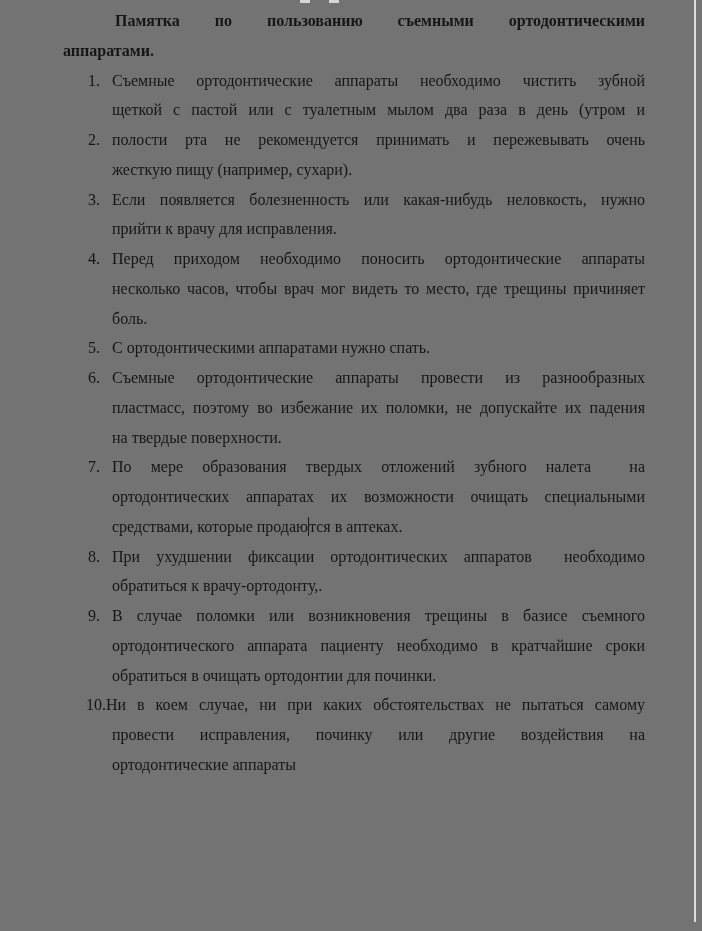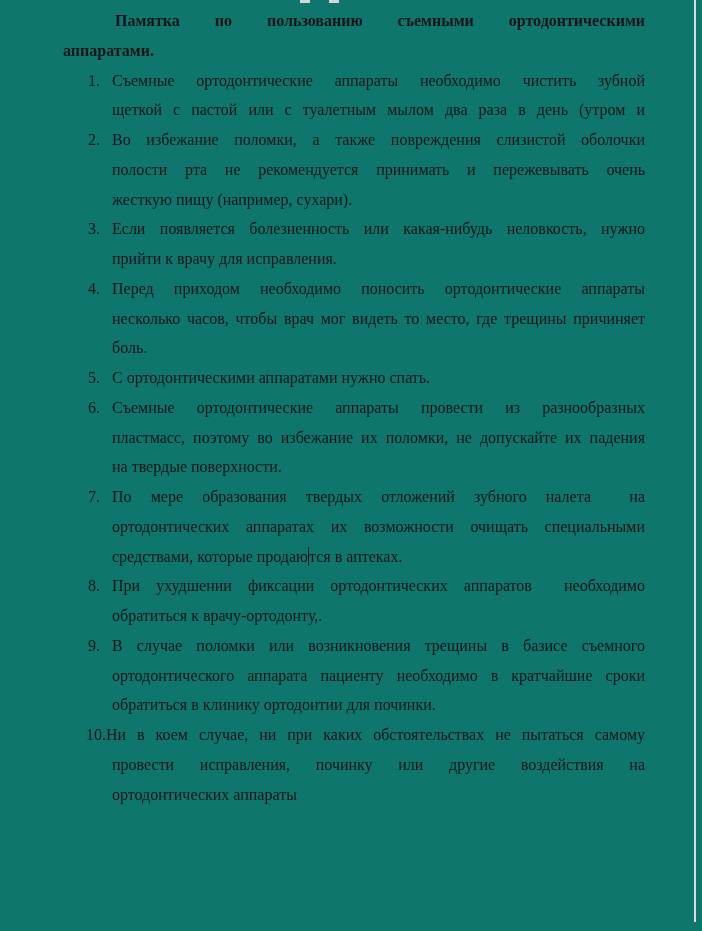--- a/index.html
+++ b/index.html
@@ -6,21 +6,21 @@
   body {
     width: 702px; height: 931px;
     background: #ffffff;
     font-family: "Liberation Serif", "DejaVu Serif", serif;
     color: #161616;
     overflow: hidden;
   }
   .page {
     position: relative;
     width: 702px; height: 931px;
-    background: #0f766e;
+    background: #737373;
     overflow: hidden;
   }
   .edge-line {
     position: absolute;
     left: 694px; top: 0;
     width: 2px; height: 922px;
     background: #dcdcdc;
   }
   .crop-mark {
     position: absolute;
@@ -83,21 +83,20 @@
     <div class="tl last title-l2">аппаратами.</div>
 
     <div>
         <div class="item">
           <span class="marker">1.</span>
           <div class="tl">Съемные ортодонтические аппараты необходимо чистить зубной</div>
           <div class="tl">щеткой с пастой или с туалетным мылом два раза в день (утром и</div>
         </div>
         <div class="item">
           <span class="marker">2.</span>
-          <div class="tl">Во избежание поломки, а также повреждения слизистой оболочки</div>
           <div class="tl">полости рта не рекомендуется принимать и пережевывать очень</div>
           <div class="tl last">жесткую пищу (например, сухари).</div>
         </div>
         <div class="item">
           <span class="marker">3.</span>
           <div class="tl">Если появляется болезненность или какая-нибудь неловкость, нужно</div>
           <div class="tl last">прийти к врачу для исправления.</div>
         </div>
         <div class="item">
           <span class="marker">4.</span>
@@ -123,22 +122,22 @@
         </div>
         <div class="item">
           <span class="marker">8.</span>
           <div class="tl">При ухудшении фиксации ортодонтических аппаратов&nbsp; необходимо</div>
           <div class="tl last">обратиться к врачу-ортодонту,.</div>
         </div>
         <div class="item">
           <span class="marker">9.</span>
           <div class="tl">В случае поломки или возникновения трещины в базисе съемного</div>
           <div class="tl">ортодонтического аппарата пациенту необходимо в кратчайшие сроки</div>
-          <div class="tl last">обратиться в клинику ортодонтии для починки.</div>
+          <div class="tl last">обратиться в очищать ортодонтии для починки.</div>
         </div>
         <div class="item">
           <div class="tl first-tight"><span class="marker-inline">10.</span>Ни в коем случае, ни при каких обстоятельствах не пытаться самому</div>
           <div class="tl">провести исправления, починку или другие воздействия на</div>
-          <div class="tl last">ортодонтических аппараты</div>
+          <div class="tl last">ортодонтические аппараты</div>
         </div>
       </div>
   </div>
 </div>
 
 </body></html>

